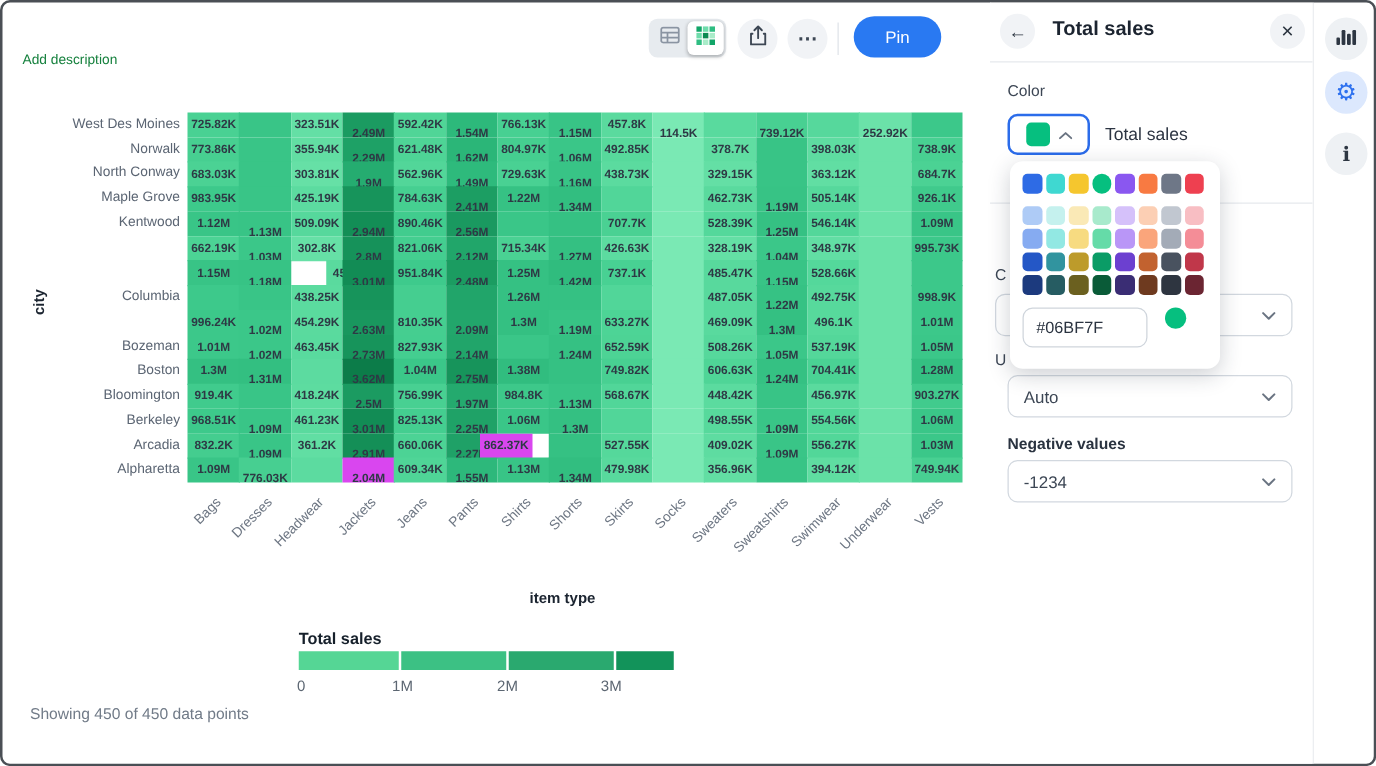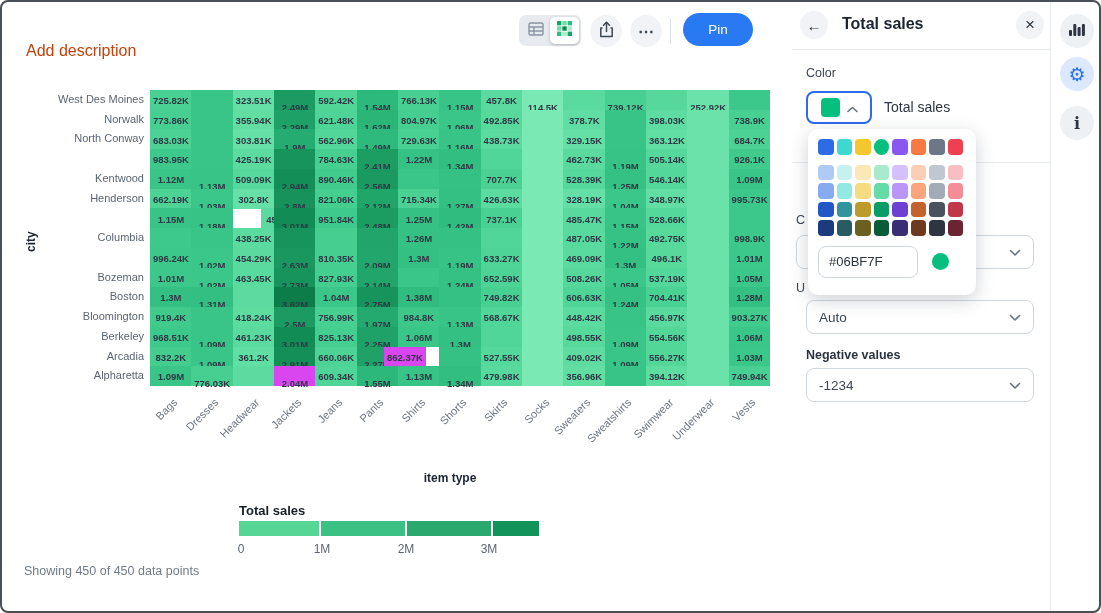--- a/index.html
+++ b/index.html
@@ -3,21 +3,21 @@
 <meta charset="utf-8">
 <style>
   * { margin:0; padding:0; box-sizing:border-box; }
   html,body { background:#fff; }
   body { font-family:"Liberation Sans", sans-serif; }
   .canvas { position:relative; width:1101px; height:613px; background:#fff;
             border:2px solid #4a4f55; border-radius:8px; overflow:hidden; }
   .abs { position:absolute; }
   
   .title { left:24px; top:12px; font-size:18px; font-weight:700; color:#1c2430; }
-  .desc  { left:24px; top:40px; font-size:16px; color:#c2410c; }
+  .desc  { left:16px; top:40px; font-size:11px; color:#15803d; }
   .toggle-group { left:517px; top:13px; width:62px; height:31px; background:#e7ebef;
                   border-radius:7px; display:flex; align-items:center; padding:2px; }
   .toggle-seg { width:29px; height:27px; display:flex; align-items:center; justify-content:center; border-radius:5px; }
   .toggle-seg.sel { background:#fff; box-shadow:0 1px 3px rgba(0,0,0,.25); }
   .circle-btn { width:32px; height:32px; border-radius:50%; background:#f1f3f6;
                 display:flex; align-items:center; justify-content:center; color:#3d4754; }
   .vdiv { left:668px; top:16px; width:1px; height:26px; background:#e0e4e9; }
   .pin-btn { left:681px; top:11px; width:70px; height:33px; background:#2979f2; border:none;
              border-radius:17px; color:#fff; font-size:13.5px; font-weight:500; cursor:pointer;
              font-family:"Liberation Sans",sans-serif; }
@@ -54,21 +54,21 @@
   .dropdown { position:absolute; left:14px; width:228px; height:34px; border:1px solid #d2d8df;
               border-radius:8px; background:#fff; display:flex; align-items:center;
               padding:0 12px; font-size:13.5px; color:#3c4654; cursor:pointer; }
   .dropdown .chev { margin-left:auto; }
   .popup { position:absolute; left:16px; top:127px; width:168px; height:166px; background:#fff;
            border-radius:10px; box-shadow:0 5px 18px rgba(30,40,60,.22); z-index:5; padding:10px; }
   .pal-row { display:flex; gap:3px; margin-bottom:3px; }
   .pal-row.bright { margin-bottom:10px; }
   .pal-sw { width:15.5px; height:15.5px; border-radius:4px; cursor:pointer; }
   .pal-sw.sel { border-radius:50%; }
-  .hex-wrap { display:flex; align-items:center; margin-top:10px; gap:14px; }
+  .hex-wrap { display:flex; align-items:flex-start; margin-top:10px; gap:14px; }
   .hex-input { width:100px; height:32px; border:1px solid #cfd5dc; border-radius:8px; padding:0 10px;
                font-size:13px; color:#2a3340; font-family:"Liberation Sans",sans-serif; }
   .hex-dot { width:17px; height:17px; border-radius:50%; }
   
   .rail { left:1048px; top:0; width:49px; height:613px; }
   .rail-btn { position:absolute; left:10px; width:34px; height:34px; border-radius:50%;
               display:flex; align-items:center; justify-content:center; cursor:pointer; }
   .rail-btn.gray { background:#eef1f4; color:#2d3642; }
   .rail-btn.blue { background:#dce8fd; color:#2e71ef; }
   .gear-glyph { font-size:19px; line-height:1; }
@@ -125,22 +125,22 @@
   <div class="abs circle-btn" style="left:628px; top:13px; font-size:16px; font-weight:700;">
     <span>⋯</span>
   </div>
   <div class="abs vdiv"></div>
   <button class="abs pin-btn">Pin</button>
 
   <div class="abs" id="rowlabels">
       <div class="rowlab" style="top: 0px; width: 142px;">West Des Moines</div>
       <div class="rowlab" style="top: 19.7333px; width: 142px;">Norwalk</div>
       <div class="rowlab" style="top: 39.4667px; width: 142px;">North Conway</div>
+      <div class="rowlab" style="top: 59.2px; width: 142px;">Maple Grove</div>
       <div class="rowlab" style="top: 78.9333px; width: 142px;">Kentwood</div>
-      <div class="rowlab" style="top: 98.6667px; width: 142px;">Henderson</div>
       <div class="rowlab" style="top: 138.133px; width: 142px;">Columbia</div>
       <div class="rowlab" style="top: 177.6px; width: 142px;">Bozeman</div>
       <div class="rowlab" style="top: 197.333px; width: 142px;">Boston</div>
       <div class="rowlab" style="top: 217.067px; width: 142px;">Bloomington</div>
       <div class="rowlab" style="top: 236.8px; width: 142px;">Berkeley</div>
       <div class="rowlab" style="top: 256.533px; width: 142px;">Arcadia</div>
       <div class="rowlab" style="top: 276.267px; width: 142px;">Alpharetta</div>
     </div>
   <div class="abs" id="heatmap">
       <div class="cell" style="left: 0px; top: 0px; width: 41.8333px; height: 20.2333px; background: rgb(73, 209, 147);">

